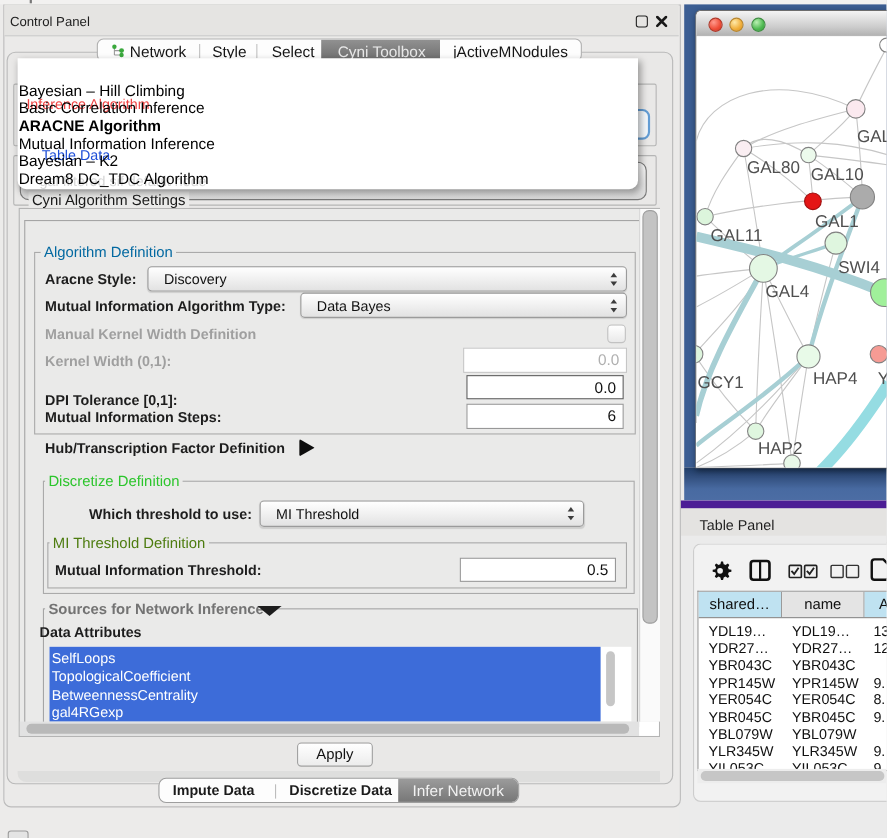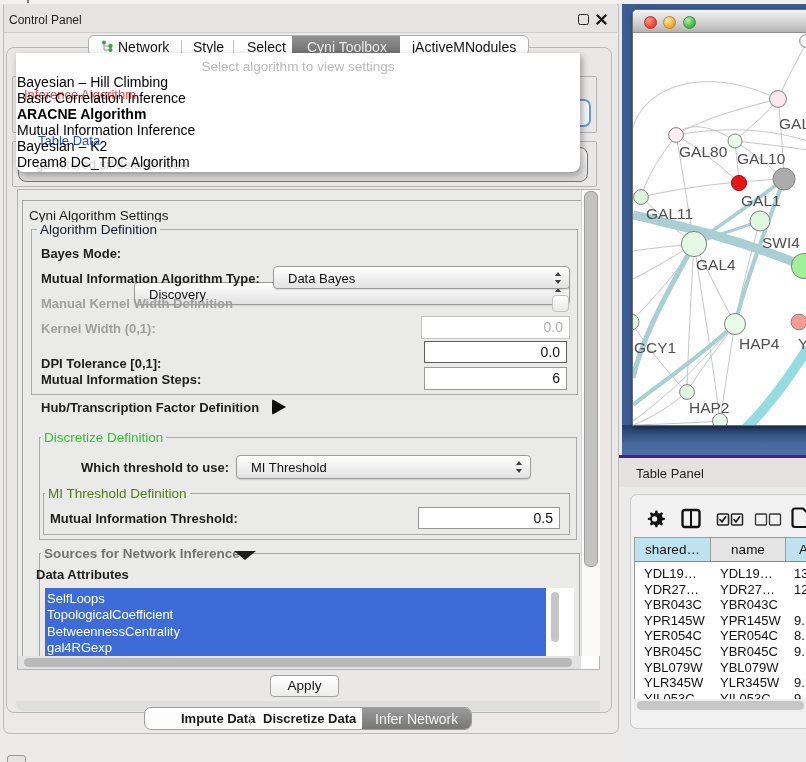--- a/index.html
+++ b/index.html
@@ -106,21 +106,21 @@
       <text x="129" y="215">SWI4</text>
       <text x="63" y="237">GAL4</text>
       <text x="1" y="320">GCY1</text>
       <text x="106" y="316">HAP4</text>
       <text x="165" y="316">YJ</text>
       <text x="56" y="380">HAP2</text>
     </g>
   </svg>
 </div>
 
-<div class="abs" style="left:618px;top:455px;width:188px;height:31px;background:#e4e3e1;border-top:3px solid #4c1d95;border-bottom:1px solid #cecece;">
+<div class="abs" style="left:618px;top:455px;width:188px;height:31px;background:#e4e3e1;border-top:7px solid #4c1d95;border-bottom:1px solid #cecece;">
   <div class="abs" style="left:18px;top:8px;font-size:13px;color:#1e1e1e;">Table Panel</div>
 </div>
 <div class="abs" style="left:618px;top:487px;width:188px;height:275px;background:#ebebeb;"></div>
 <div class="abs" style="left:630px;top:494px;width:176px;height:233px;background:#f2f2f2;border:1px solid #cdcdcd;border-right:none;border-radius:7px 0 0 7px;"></div>
 
 <svg class="abs" style="left:630px;top:494px;" width="176" height="45" viewBox="0 0 176 45">
   <g>
     <path transform="translate(25.5,24.5)" fill="#111" d="M0,-8 L1.8,-8 L2.4,-5.6 A6,6 0 0 1 4,-4.9 L6.2,-6.2 L7.5,-4.9 L6.3,-2.7 A6,6 0 0 1 7,-1 L9.4,-0.6 L9.4,1.2 L7,1.7 A6,6 0 0 1 6.3,3.4 L7.5,5.6 L6.2,6.9 L4,5.7 A6,6 0 0 1 2.4,6.4 L1.8,8.8 L0,8.8 L-0.6,6.4 A6,6 0 0 1 -2.2,5.7 L-4.4,6.9 L-5.7,5.6 L-4.5,3.4 A6,6 0 0 1 -5.2,1.7 L-7.6,1.2 L-7.6,-0.6 L-5.2,-1 A6,6 0 0 1 -4.5,-2.7 L-5.7,-4.9 L-4.4,-6.2 L-2.2,-4.9 A6,6 0 0 1 -0.6,-5.6 Z"></path>
     <circle cx="24.6" cy="24.9" r="2.6" fill="#f2f2f2"></circle>
     <rect x="52.5" y="16" width="17" height="17" rx="2.5" fill="none" stroke="#111" stroke-width="2.4"></rect>
@@ -185,27 +185,27 @@
   <div class="abs" style="left:158px;top:3px;">Select</div>
   <div class="abs" style="left:203px;top:0;width:108px;height:19px;background:linear-gradient(#919191,#6e6e6e);color:#e9e9e9;">
     <div class="abs" style="left:15px;top:3px;">Cyni Toolbox</div>
   </div>
   <div class="abs" style="left:323px;top:3px;">jActiveMNodules</div>
 </div>
 
 <div class="abs" style="left:17px;top:189px;width:583px;height:481px;border:1px solid #b4b4b4;background:#eaeae9;box-sizing:border-box;"></div>
 
 <div class="gbox" style="left:22px;top:200px;width:558px;height:459px;border-color:#a5a5a5;"></div>
-<div class="gtitle" style="left:26px;top:208px;color:#1a1a1a;">Cyni Algorithm Settings</div>
+<div class="gtitle" style="left:26px;top:174px;color:#1a1a1a;">Cyni Algorithm Settings</div>
 
 <div class="gbox" style="left:31px;top:229px;width:545px;height:164px;border-color:#aaaaaa;"></div>
-<div class="gtitle" style="left:37px;top:222px;color:#0f172a;">Algorithm Definition</div>
-
-<div class="lbl" style="left:41px;top:246px;">Bayes Mode:</div>
-<div class="combo" style="left:134px;top:242px;width:434px;height:21px;margin-top:40px;">
+<div class="gtitle" style="left:37px;top:222px;color:#0369a1;">Algorithm Definition</div>
+
+<div class="lbl" style="left:41px;top:246px;">Aracne Style:</div>
+<div class="combo" style="left:134px;top:242px;width:434px;height:21px;">
     <span class="ct">Discovery</span>
     <span class="arr"></span>
   </div>
 <div class="lbl" style="left:41px;top:271px;">Mutual Information Algorithm Type:</div>
 <div class="combo" style="left:273px;top:266px;width:295px;height:21px;">
     <span class="ct">Data Bayes</span>
     <span class="arr"></span>
   </div>
 <div class="lbl dis" style="left:41px;top:296px;">Manual Kernel Width Definition</div>
 <div class="abs" style="left:552px;top:295px;width:15px;height:15px;border:1px solid #c2c2c2;border-radius:4px;background:linear-gradient(#ffffff,#e9e9e9);"></div>
@@ -248,29 +248,28 @@
 
 <div class="abs" style="left:581px;top:190px;width:18px;height:466px;background:#fafafa;border-left:1px solid #d5d5d5;"></div>
 <div class="abs" style="left:584px;top:191px;width:12px;height:374px;border-radius:6px;background:#c3c3c3;border:1px solid #9e9e9e;"></div>
 
 <div class="abs" style="left:581px;top:656px;width:18px;height:13px;background:#ffffff;"></div>
 <div class="abs" style="left:16px;top:701px;width:584px;height:10px;background:#dededd;border-radius:0 0 0 8px;"></div>
 
 <div class="abs" style="left:270px;top:675px;width:67px;height:20px;border:1px solid #a2a2a2;border-radius:4px;background:linear-gradient(#ffffff,#ececec);text-align:center;line-height:19px;font-size:13.5px;color:#111;">Apply</div>
 
 <div class="abs" style="left:144px;top:707px;width:326px;height:21px;background:#fdfdfd;border:1px solid #9e9e9e;border-radius:7px;overflow:hidden;font-size:13px;font-weight:bold;color:#1b1b1b;">
-  <div class="abs" style="left:12px;top:3px;margin-left:24px;">Impute Data</div>
+  <div class="abs" style="left:12px;top:3px;">Impute Data</div>
   <div class="abs" style="left:105px;top:5px;width:1px;height:13px;background:#bdbdbd;"></div>
   <div class="abs" style="left:118px;top:3px;">Discretize Data</div>
   <div class="abs" style="left:217px;top:0;width:109px;height:21px;background:linear-gradient(#9b9b9b,#777777);color:#f2f2f2;font-weight:normal;font-size:14px;">
     <div class="abs" style="left:13px;top:2.5px;white-space:nowrap;">Infer Network</div>
   </div>
 </div>
 
 <div class="abs" style="left:7px;top:755px;width:17px;height:10px;border:1px solid #9a9a9a;border-radius:3px;background:#e4e4e4;"></div>
 
 <div class="abs" style="left:16px;top:53px;width:564px;height:119px;background:#fff;border-radius:0 0 8px 8px;box-shadow:2px 3px 7px rgba(0,0,0,0.35);">
   <div class="abs" style="left:8px;top:34px;font-size:13px;color:#ef4444;">Inference Algorithm</div>
   <div class="abs" style="left:22px;top:80px;font-size:13px;color:#1d4ed8;">Table Data</div>
   <div class="abs" style="left:20px;top:104px;font-size:13px;color:#d6d6d6;">gal filtered sif default node</div>
-  <div class="abs" style="left:0;top:6px;width:564px;text-align:center;font-size:13.5px;color:#b9b9b9;">Select algorithm to view settings</div>
   <div class="abs" style="left:1px;top:22px;font-size:14px;color:#000;line-height:15.9px;">Bayesian – Hill Climbing<br>Basic Correlation Inference<br><span class="bold">ARACNE Algorithm</span><br>Mutual Information Inference<br>Bayesian – K2<br>Dream8 DC_TDC Algorithm</div>
 </div>
 
 </body></html>

